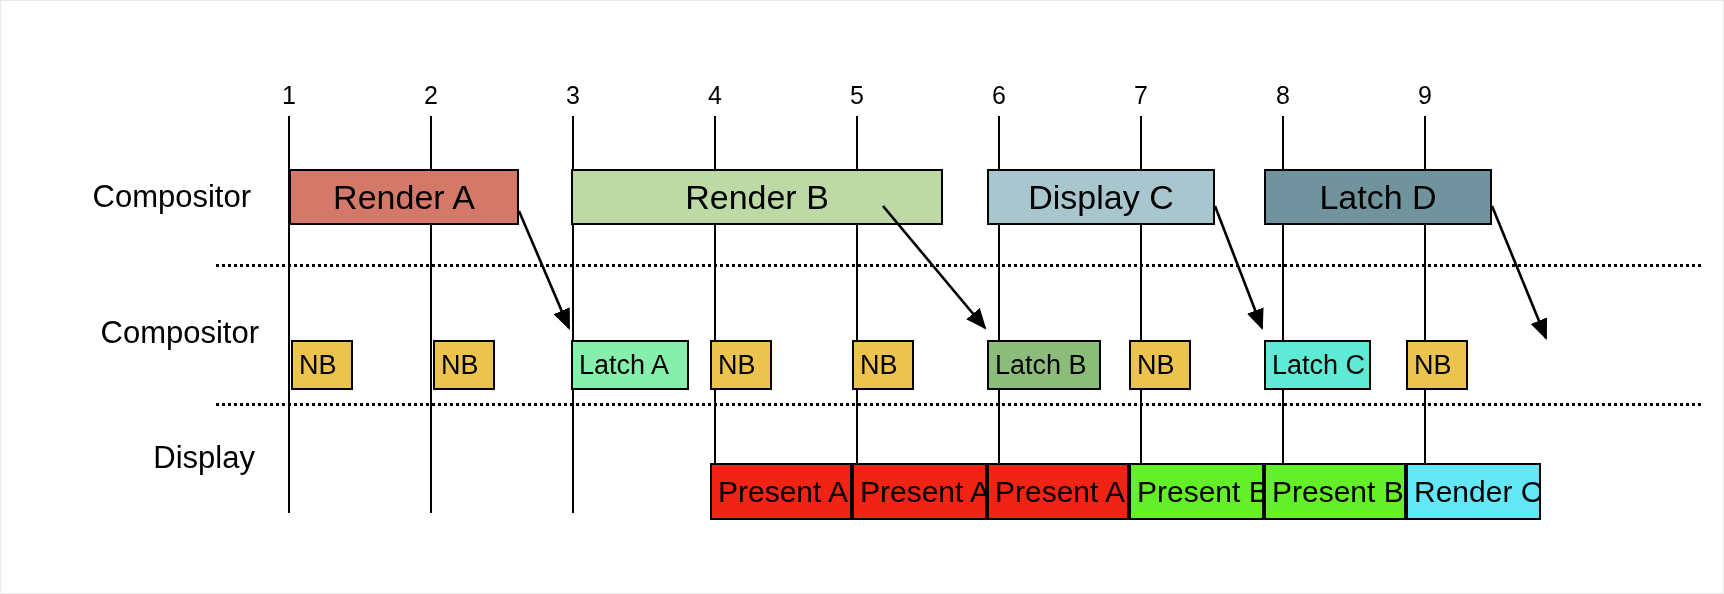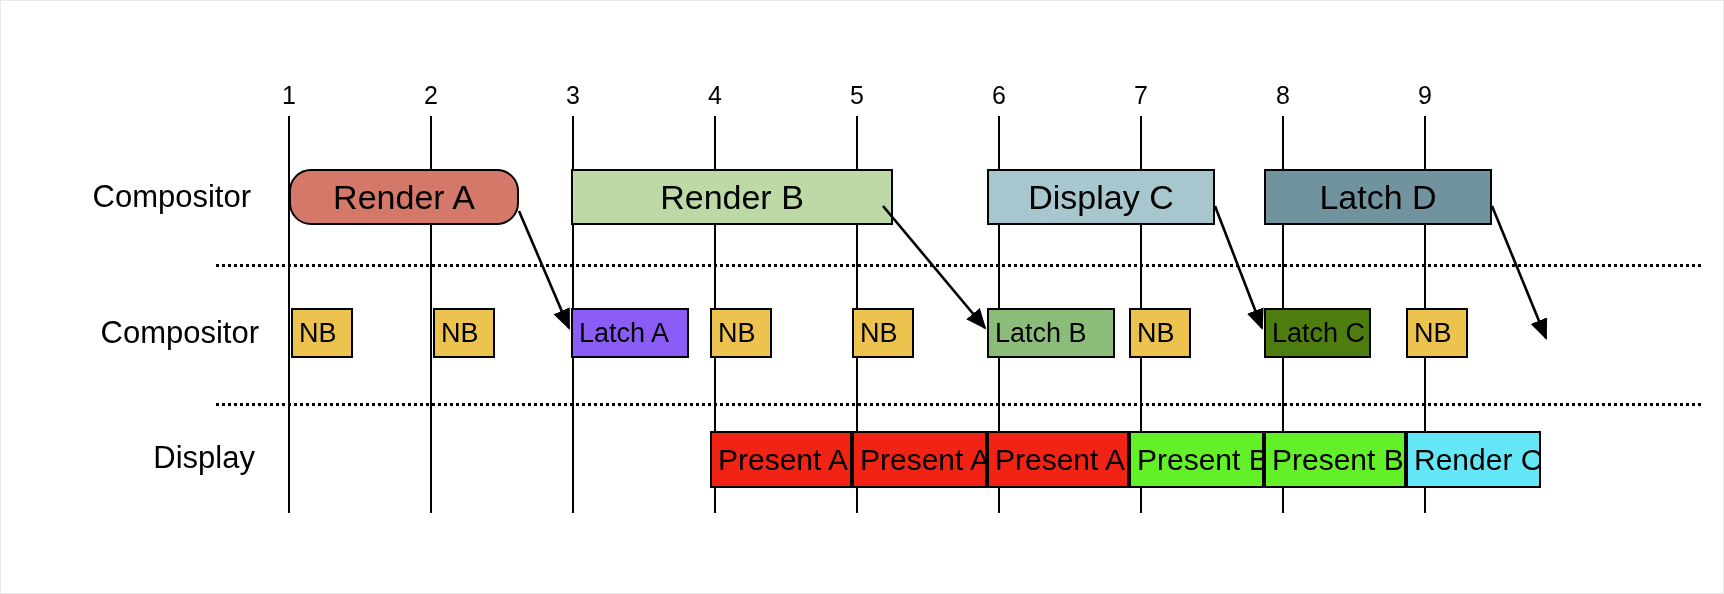--- a/index.html
+++ b/index.html
@@ -41,21 +41,21 @@
   .block{
     position:absolute;
     box-sizing:border-box;
     border:2px solid #000;
     display:flex;
     align-items:center;
     overflow:hidden;
     white-space:nowrap;
   }
   .block.center{justify-content:center;}
-  .block.left{justify-content:flex-start;padding-left:6px;}
+  .block.left{justify-content:flex-start;padding-left:6px;margin-top:32px;}
   .block-label{
     line-height:1;
     color:#000;
   }
   .app-block .block-label{font-size:34px;}
   .comp-block .block-label{font-size:27px;}
   .disp-block .block-label{font-size:30px;}
   svg.arrows{
     position:absolute;left:0;top:0;
     width:1724px;height:594px;
@@ -92,56 +92,56 @@
   <div id="separators">
       <div class="sep" style="left: 215px; top: 263px; width: 1485px;"></div>
       <div class="sep" style="left: 215px; top: 402px; width: 1485px;"></div>
     </div>
   <div id="row-labels">
       <div class="row-label" style="left: 0px; width: 250px; top: 180px;">Compositor</div>
       <div class="row-label" style="left: 8px; width: 250px; top: 316px;">Compositor</div>
       <div class="row-label" style="left: 4px; width: 250px; top: 441px;">Display</div>
     </div>
   <div id="app-blocks">
-      <div class="block app-block center" style="left: 288px; top: 168px; width: 230px; height: 56px; background: rgb(212, 121, 106); border-radius: 22px;">
+      <div class="block app-block center" style="left: 288px; top: 168px; width: 230px; height: 56px; background: rgb(212, 121, 106);">
         <span class="block-label">Render A</span>
       </div>
-      <div class="block app-block center" style="left: 570px; top: 168px; width: 322px; height: 56px; background: rgb(188, 217, 166);">
+      <div class="block app-block center" style="left: 570px; top: 168px; width: 372px; height: 56px; background: rgb(188, 217, 166);">
         <span class="block-label">Render B</span>
       </div>
       <div class="block app-block center" style="left: 986px; top: 168px; width: 228px; height: 56px; background: rgb(168, 198, 206);">
         <span class="block-label">Display C</span>
       </div>
       <div class="block app-block center" style="left: 1263px; top: 168px; width: 228px; height: 56px; background: rgb(112, 147, 158);">
         <span class="block-label">Latch D</span>
       </div>
     </div>
   <div id="comp-blocks">
       <div class="block comp-block left" style="left: 290px; top: 307px; width: 62px; height: 50px; background: rgb(236, 195, 78);">
         <span class="block-label">NB</span>
       </div>
       <div class="block comp-block left" style="left: 432px; top: 307px; width: 62px; height: 50px; background: rgb(236, 195, 78);">
         <span class="block-label">NB</span>
       </div>
-      <div class="block comp-block left" style="left: 570px; top: 307px; width: 118px; height: 50px; background: #8b5cf6;">
+      <div class="block comp-block left" style="left: 570px; top: 307px; width: 118px; height: 50px; background: #86efac;">
         <span class="block-label">Latch A</span>
       </div>
       <div class="block comp-block left" style="left: 709px; top: 307px; width: 62px; height: 50px; background: rgb(236, 195, 78);">
         <span class="block-label">NB</span>
       </div>
       <div class="block comp-block left" style="left: 851px; top: 307px; width: 62px; height: 50px; background: rgb(236, 195, 78);">
         <span class="block-label">NB</span>
       </div>
-      <div class="block comp-block left" style="left: 986px; top: 307px; width: 128px; height: 50px; background: rgb(140, 188, 121);">
+      <div class="block comp-block left" style="left: 986px; top: 307px; width: 114px; height: 50px; background: rgb(140, 188, 121);">
         <span class="block-label">Latch B</span>
       </div>
       <div class="block comp-block left" style="left: 1128px; top: 307px; width: 62px; height: 50px; background: rgb(236, 195, 78);">
         <span class="block-label">NB</span>
       </div>
-      <div class="block comp-block left" style="left: 1263px; top: 307px; width: 107px; height: 50px; background: #4d7c0f;">
+      <div class="block comp-block left" style="left: 1263px; top: 307px; width: 107px; height: 50px; background: #5eead4;">
         <span class="block-label">Latch C</span>
       </div>
       <div class="block comp-block left" style="left: 1405px; top: 307px; width: 62px; height: 50px; background: rgb(236, 195, 78);">
         <span class="block-label">NB</span>
       </div>
     </div>
   <div id="disp-blocks">
       <div class="block disp-block left" style="left: 709px; top: 430px; width: 142px; height: 57px; background: rgb(240, 35, 20);">
         <span class="block-label">Present A</span>
       </div>

